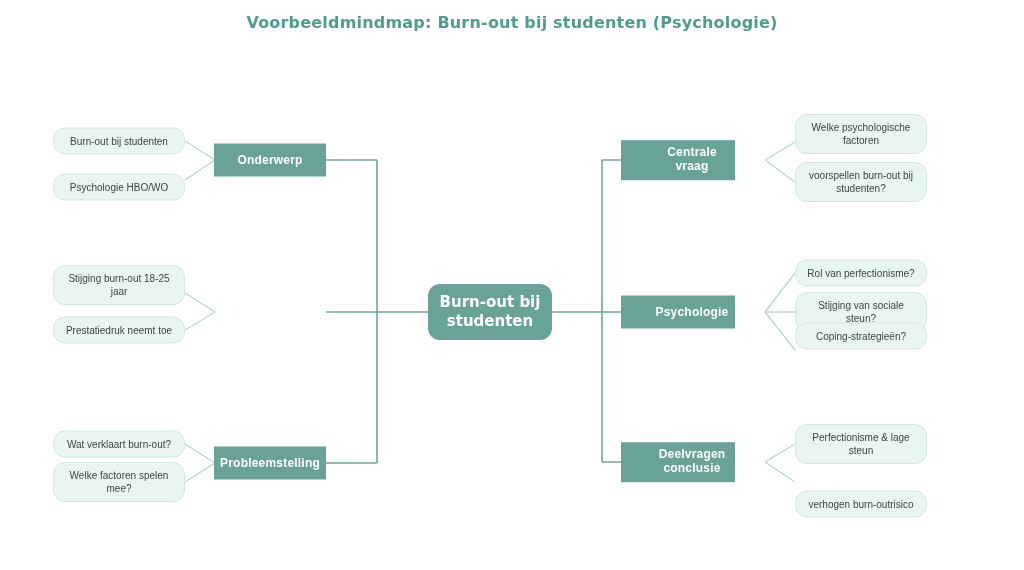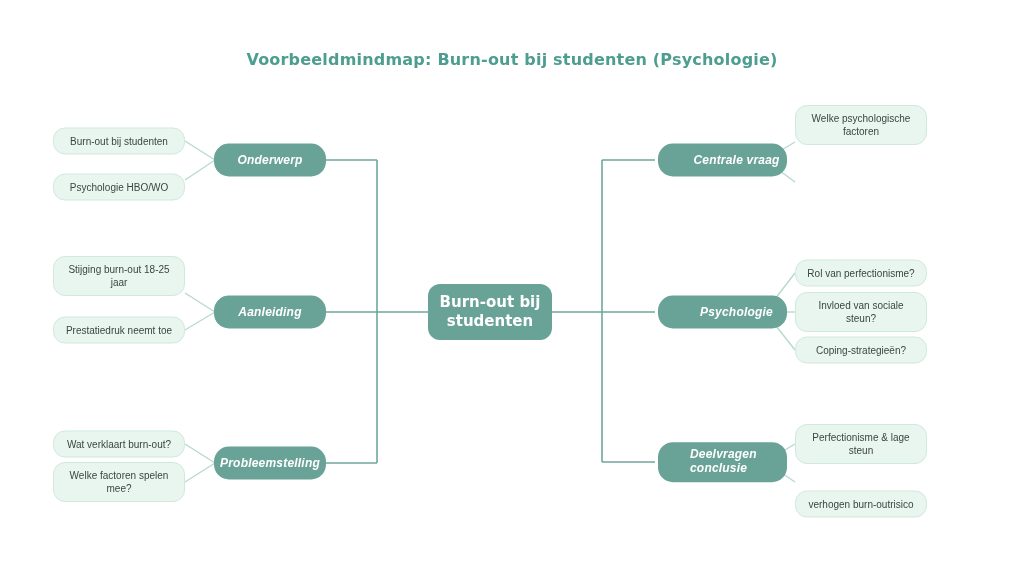--- a/index.html
+++ b/index.html
@@ -3,42 +3,42 @@
 <meta charset="utf-8">
 <style>
   html,body{margin:0;padding:0;background:#ffffff;}
   .canvas{
     position:relative;width:1024px;height:570px;background:#ffffff;
     font-family:"Liberation Sans",sans-serif;overflow:hidden;
   }
   .title{
     position:absolute;left:0;top:13px;width:100%;text-align:center;
     font-family:"DejaVu Sans",sans-serif;font-weight:bold;font-size:16px;
-    color:#4d9d90;letter-spacing:.2px;margin-top:37px;
+    color:#4d9d90;letter-spacing:.2px;
   }
   svg.wires{position:absolute;left:0;top:0;}
   .leaf{
     position:absolute;width:132px;box-sizing:border-box;
     transform:translateY(-50%);
     background:#e9f6f0;border:1px solid #cfe9dd;border-radius:12px;
     color:#3a4642;font-size:10px;line-height:1.3;
     display:flex;align-items:center;justify-content:center;text-align:center;
     padding:6px 7px;min-height:27px;
   }
   .leaf.left{left:53px;}
   .leaf.right{left:795px;}
   .branch{
     position:absolute;box-sizing:border-box;transform:translateY(-50%);
-    background:#69a296;border-radius:15px;color:#ffffff;
+    background:#69a296;border-radius:0;color:#ffffff;
     font-weight:bold;font-size:12px;letter-spacing:.2px;line-height:1.15;
-    display:flex;align-items:center;justify-content:center;
-    padding:6px 4px;min-height:33px;font-style:italic;
+    display:flex;align-items:center;justify-content:center;text-align:center;
+    padding:6px 4px;min-height:33px;
   }
   .branch.lb{left:214px;width:112px;}
-  .branch.rb{left:658px;width:129px;padding-left:32px;}
+  .branch.rb{left:621px;width:114px;padding-left:32px;}
   .center-node{
     position:absolute;left:428px;top:284px;width:124px;height:56px;
     box-sizing:border-box;background:#69a296;border-radius:12px;
     color:#ffffff;font-family:"DejaVu Sans",sans-serif;font-weight:bold;
     font-size:15px;line-height:1.25;
     display:flex;align-items:center;justify-content:center;text-align:center;
   }
 </style>
 </head>
 <body>
@@ -72,35 +72,35 @@
       <path d="M326 312 L428 312"></path>
       <path d="M552 312 L655 312"></path>
       <path d="M602 160 L602 462"></path>
       <path d="M602 160 L655 160"></path>
       <path d="M602 462 L655 462"></path>
     </g>
   </svg>
 
   <div class="leaf left" style="top:141px">Burn-out bij studenten</div>
   <div class="leaf left" style="top:187px">Psychologie HBO/WO</div>
-  <div class="leaf left" style="top:276px">Stijging burn-out 18-25 jaar</div>
+  <div class="leaf left" style="top:285px">Stijging burn-out 18-25 jaar</div>
   <div class="leaf left" style="top:330px">Prestatiedruk neemt toe</div>
   <div class="leaf left" style="top:482px">Welke factoren spelen mee?</div>
   <div class="leaf left" style="top:444px">Wat verklaart burn-out?</div>
 
   <div class="branch lb" style="top:160px">Onderwerp</div>
-  <div class="branch lb" style="top:312px">Aanleiding</div>
   <div class="branch lb" style="top:463px">Probleemstelling</div>
 
   <div class="center-node">Burn-out bij studenten</div>
 
   <div class="branch rb" style="top:160px">Centrale vraag</div>
   <div class="branch rb" style="top:312px">Psychologie</div>
   <div class="branch rb" style="top:462px">Deelvragen conclusie</div>
 
-  <div class="leaf right" style="top:125px">Welke psychologische factoren</div>
+  <div class="leaf right" style="top:134px">Welke psychologische factoren</div>
+  <div class="leaf right" style="top:182px">voorspellen burn-out bij studenten?</div>
   <div class="leaf right" style="top:273px">Rol van perfectionisme?</div>
-  <div class="leaf right" style="top:312px">Invloed van sociale steun?</div>
-  <div class="leaf right" style="top:350px">Coping-strategieën?</div>
+  <div class="leaf right" style="top:312px">Stijging van sociale steun?</div>
+  <div class="leaf right" style="top:336px">Coping-strategieën?</div>
   <div class="leaf right" style="top:444px">Perfectionisme &amp; lage steun</div>
   <div class="leaf right" style="top:504px">verhogen burn-outrisico</div>
 
 </div>
 
 </body></html>

